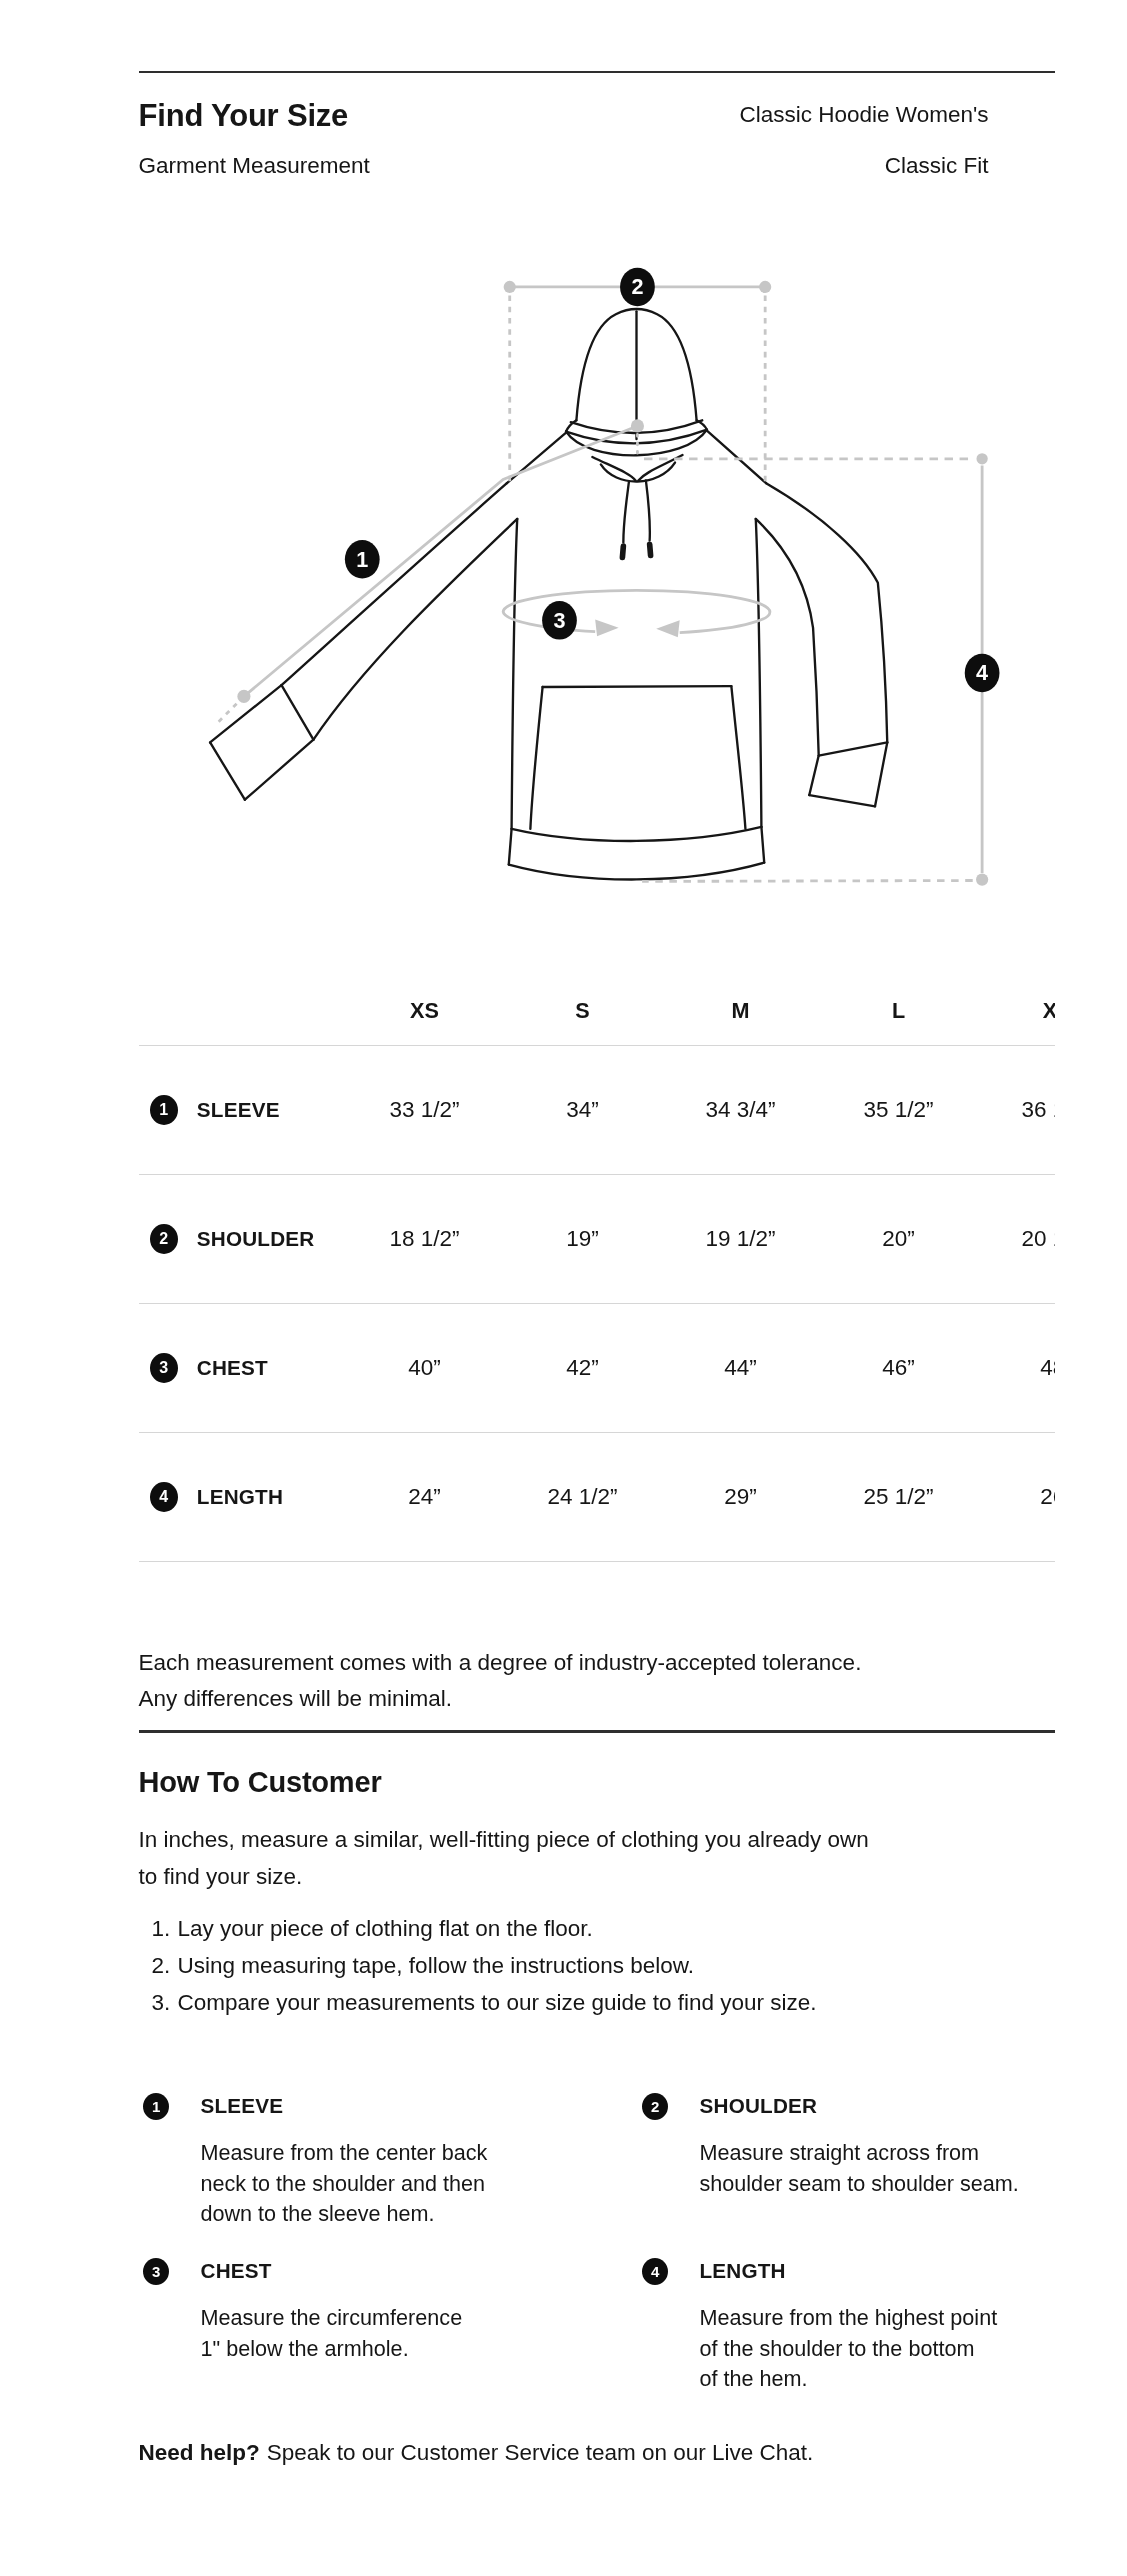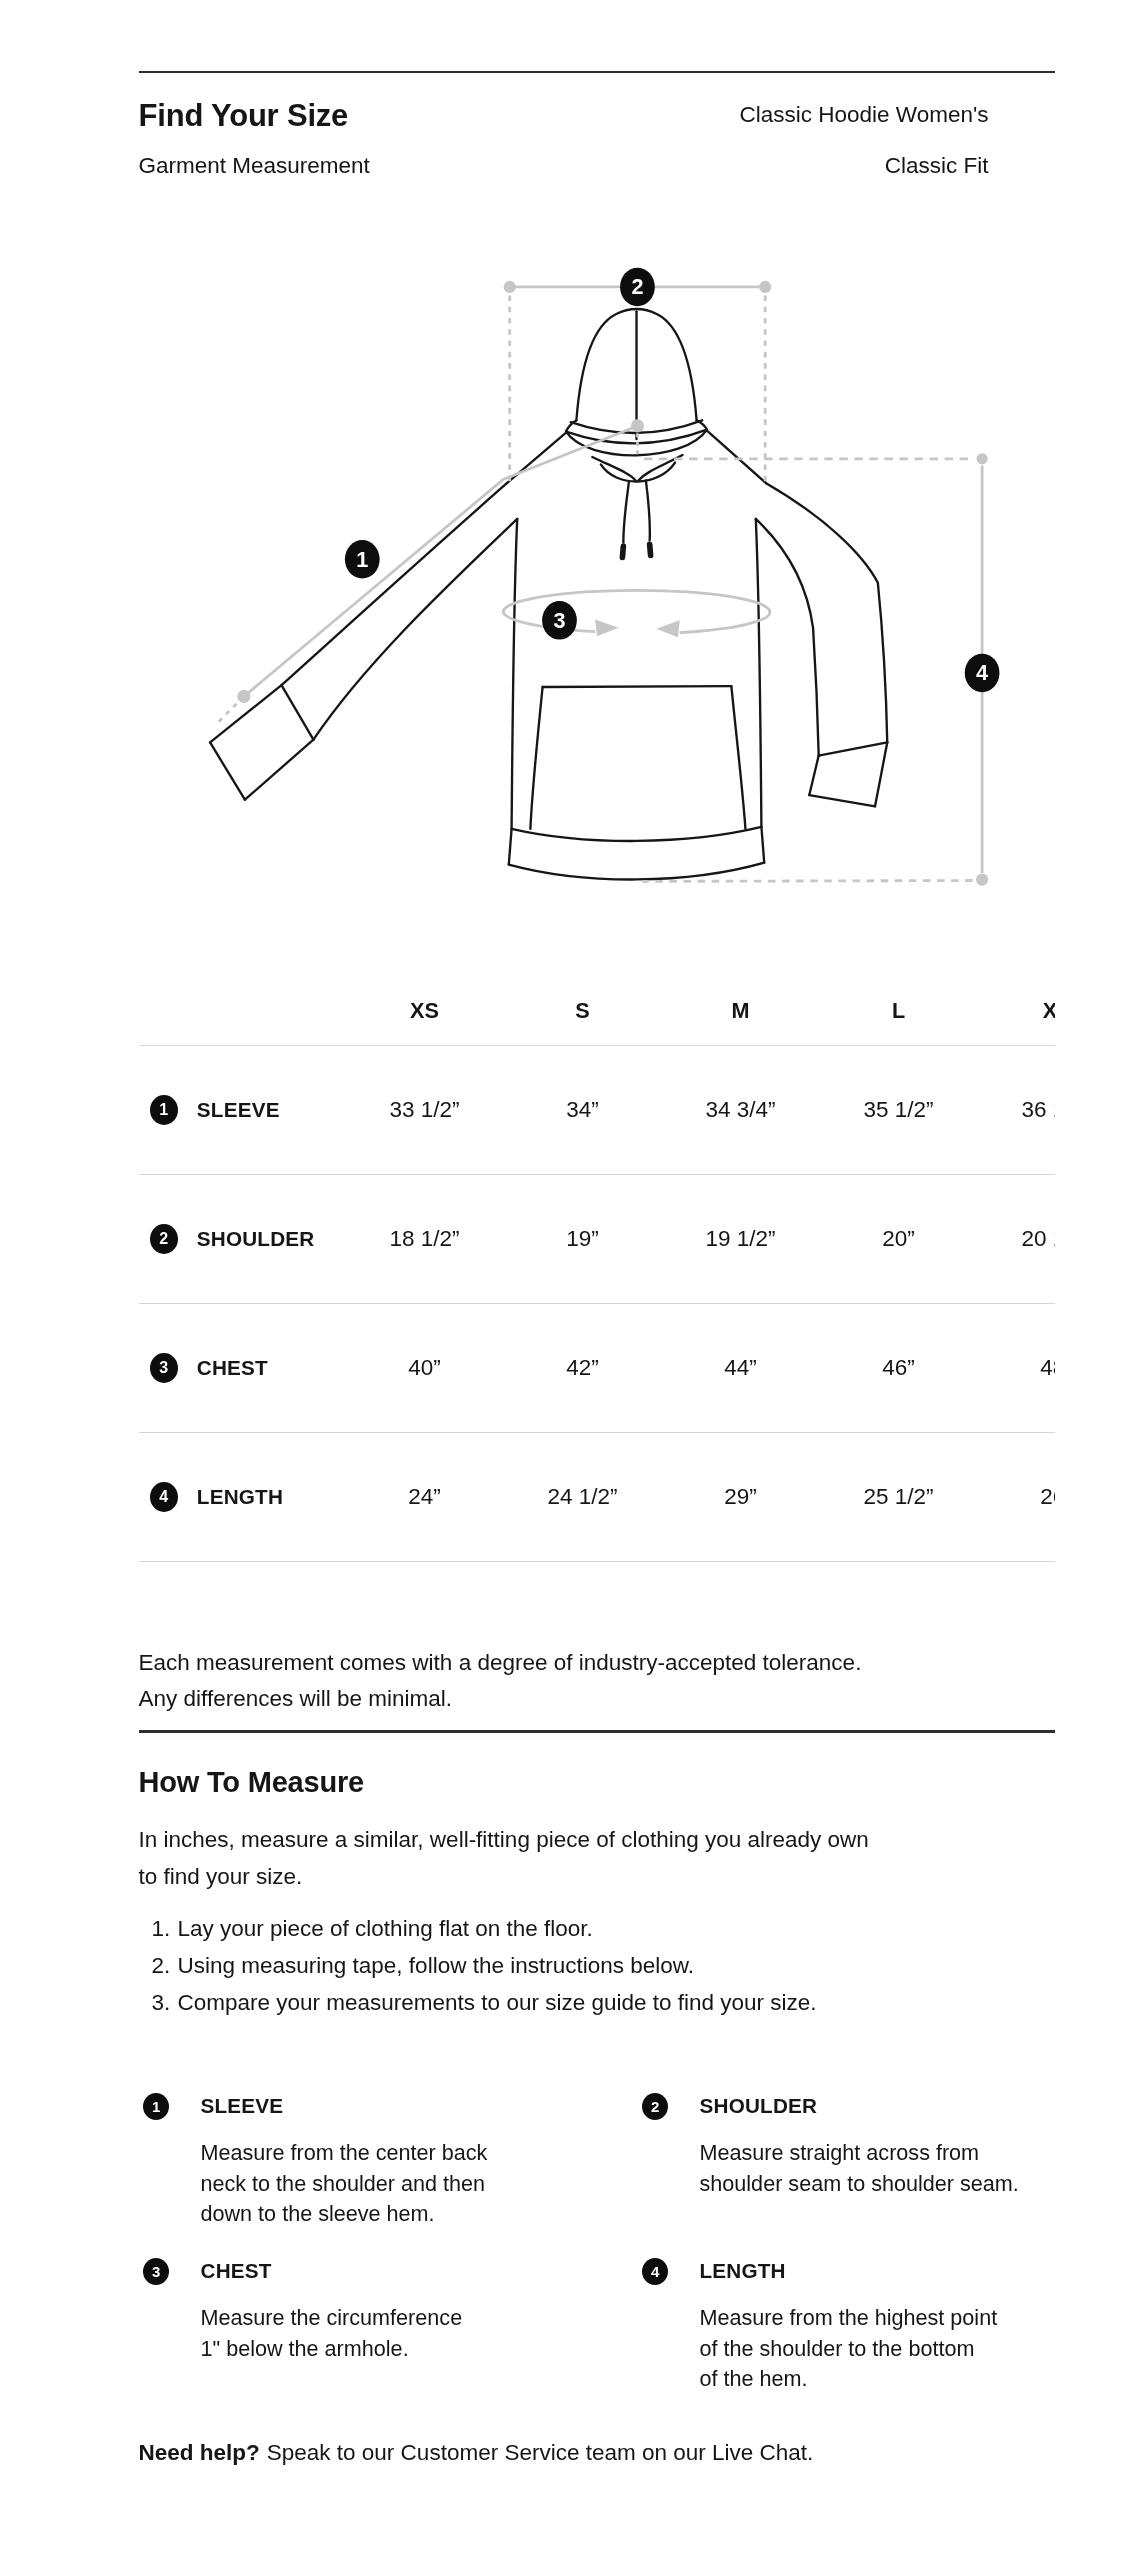--- a/index.html
+++ b/index.html
@@ -209,21 +209,21 @@
       <div class="st-cell">25 1/2”</div>
       <div class="st-cell">26”</div>
     </div>
   </div>
 
   <div class="abs note" style="left:66px;top:1645px;">Each measurement comes with a degree of industry-accepted tolerance.
 Any differences will be minimal.</div>
 
   <div class="rule" style="top:1730px;height:2.8px;"></div>
 
-  <div class="abs h2" style="left:66px;top:1763px;">How To Measure</div>
+  <div class="abs h2" style="left:66px;top:1763px;">How To Customer</div>
   <div class="abs body-text" style="left:66px;top:1821px;">In inches, measure a similar, well-fitting piece of clothing you already own
 to find your size.</div>
 
   <div class="steps">
     <div class="step">
       <span class="step-num">1.</span>
       <span>Lay your piece of clothing flat on the floor.</span>
     </div>
     <div class="step">
       <span class="step-num">2.</span>

